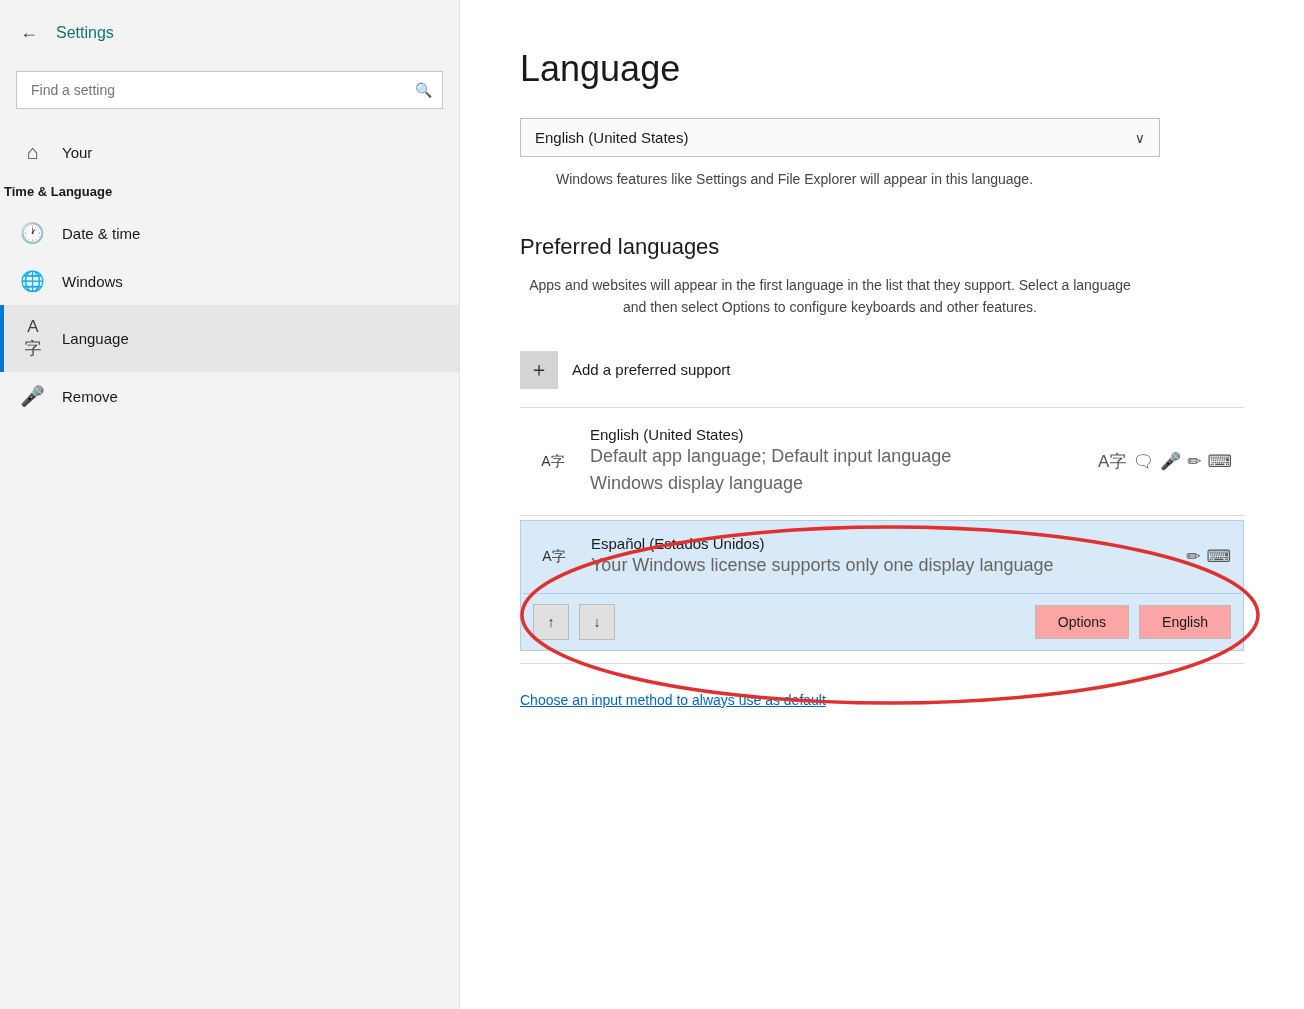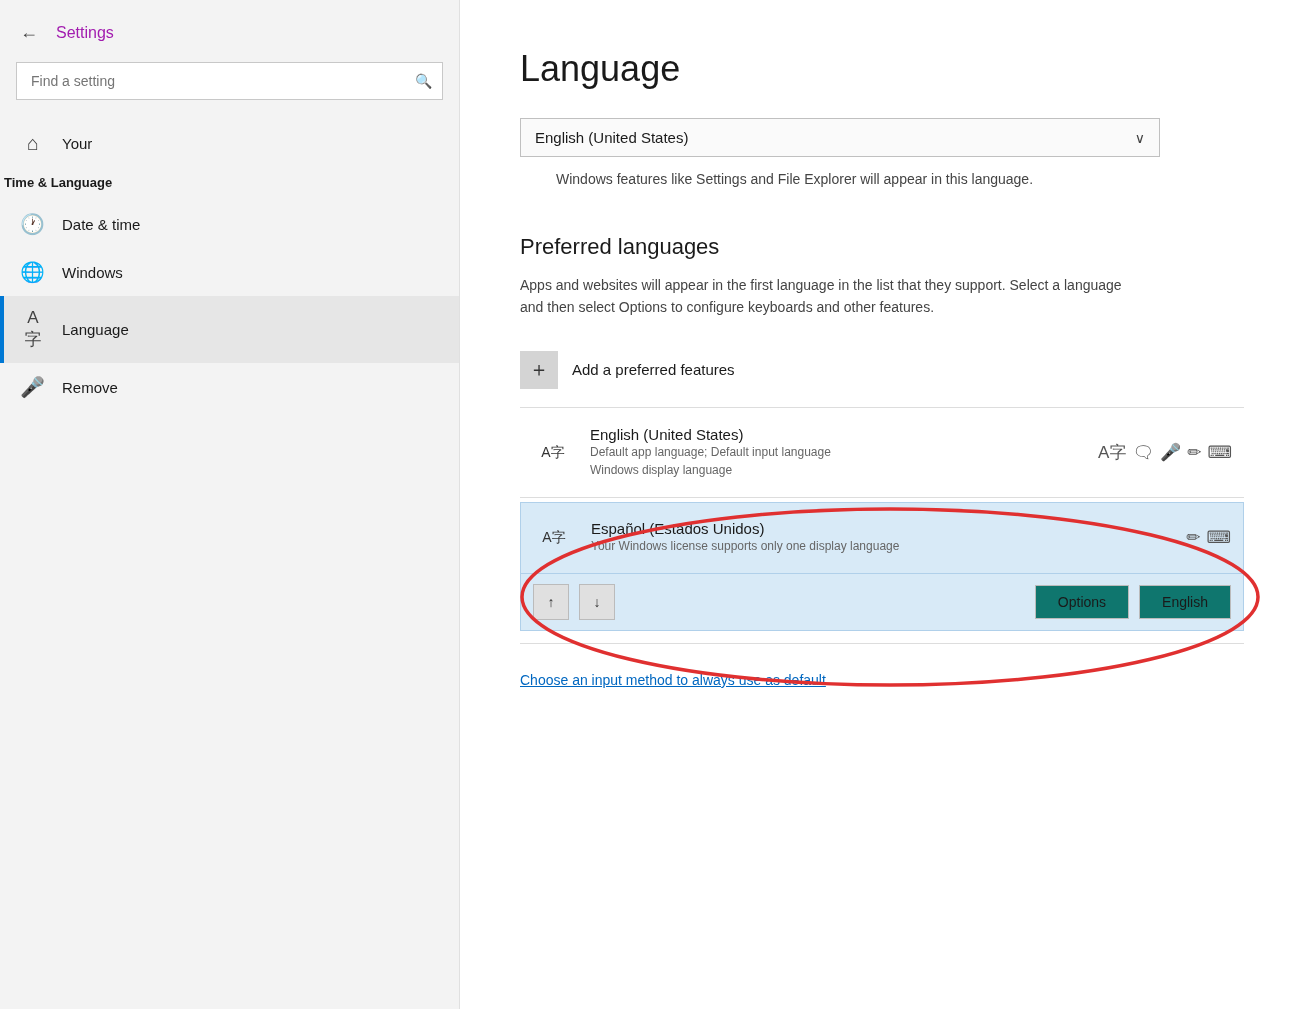--- a/index.html
+++ b/index.html
@@ -38,25 +38,25 @@
       font-size: 18px;
       color: #444;
       padding: 4px;
       display: flex;
       align-items: center;
     }
 
     .sidebar-title {
       font-size: 16px;
       font-weight: 400;
-      color: #a21caf;
+      color: #0f766e;
     }
 
     .search-box {
-      margin: 1px 16px 20px 16px;
+      margin: 10px 16px 20px 16px;
       position: relative;
       border-radius: 11px;
     }
 
     .search-input {
       width: 100%;
       padding: 10px 36px 10px 14px;
       border: 1px solid #c8c8c8;
       background: #fff;
       font-size: 14px;
@@ -177,20 +177,21 @@
       margin-bottom: 14px;
       color: #1a1a1a;
     }
 
     .section-desc {
       font-size: 14px;
       color: #444;
       line-height: 1.6;
       max-width: 620px;
       margin-bottom: 22px;
+      text-align: center;
     }
 
     
     .add-lang-btn {
       display: flex;
       align-items: center;
       gap: 14px;
       padding: 10px 0;
       background: none;
       border: none;
@@ -243,21 +244,21 @@
       flex: 1;
     }
 
     .lang-name {
       font-size: 15px;
       font-weight: 400;
       color: #1a1a1a;
     }
 
     .lang-meta {
-      font-size: 12px;
+      font-size: 18px;
       color: #666;
       line-height: 1.5;
     }
 
     .lang-caps-row {
       display: flex;
       align-items: center;
       gap: 6px;
       margin-left: auto;
       flex-shrink: 0;
@@ -296,21 +297,21 @@
       opacity: 0.4;
       cursor: default;
     }
 
     .action-spacer {
       flex: 1;
     }
 
     .options-btn, .remove-btn {
       padding: 8px 22px;
-      background: #0f766e;
+      background: #fca5a5;
       border: 1px solid #bbb;
       cursor: pointer;
       font-size: 14px;
       color: #1a1a1a;
     }
 
     .lang-settings-link {
       display: inline-block;
       margin-top: 24px;
       color: #0067c0;
@@ -380,21 +381,21 @@
     <p class="lang-description">Windows features like Settings and File Explorer will appear in this language.</p>
   </div>
 
   
   <h2 class="section-title">Preferred languages</h2>
   <p class="section-desc">Apps and websites will appear in the first language in the list that they support. Select a language and then select Options to configure keyboards and other features.</p>
 
   
   <button class="add-lang-btn">
     <div class="add-icon-box">＋</div>
-    <span>Add a preferred features</span>
+    <span>Add a preferred support</span>
   </button>
 
   <div class="lang-divider"></div>
 
   
   <div class="lang-item">
     <div class="lang-icon" style="font-size:18px; flex-direction:column; line-height:1.1;">
       <span style="font-size:14px;">A字</span>
     </div>
     <div class="lang-info">

